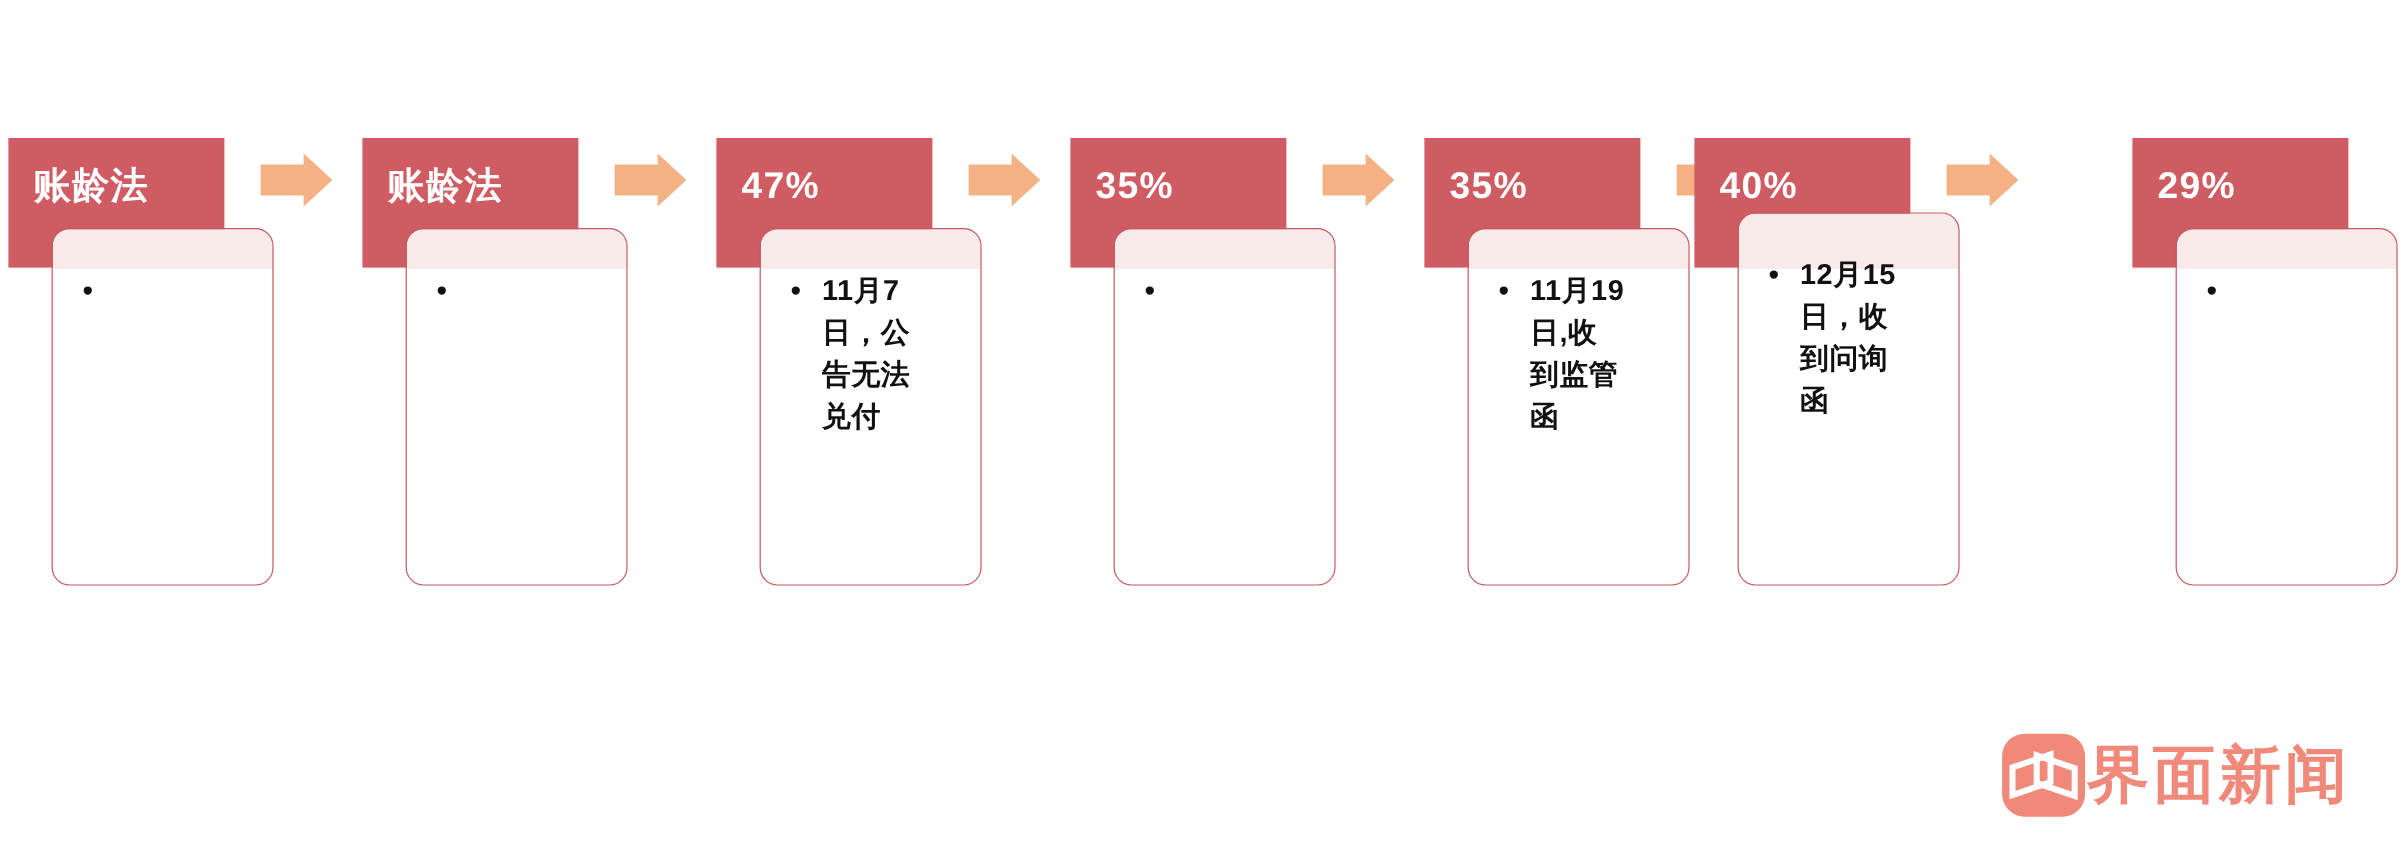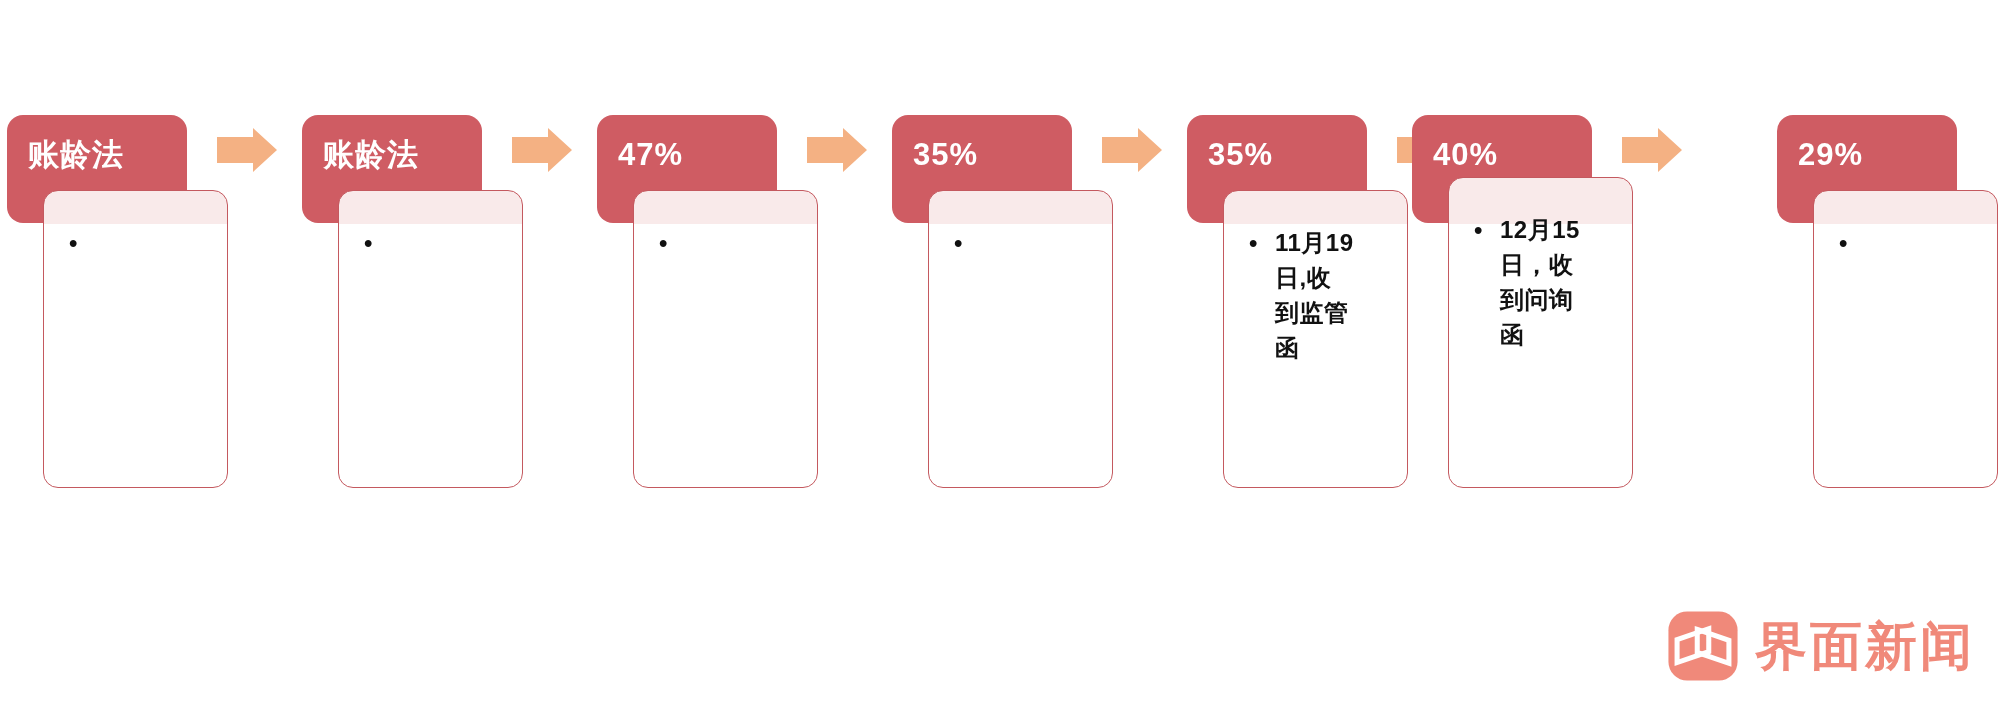--- a/index.html
+++ b/index.html
@@ -20,21 +20,21 @@
   }
   .canvas { position: absolute; inset: 0; }
   .steps { position: absolute; inset: 0; }
 
   .step { position: absolute; top: 0; width: 295px; height: 711px; }
 
   .step-header {
     position: absolute; left: 0; top: 115px;
     width: 180px; height: 108px;
     background: var(--header-fill);
-    border-radius: 16px;
+    border-radius: 0;
     color: var(--header-text);
     font-weight: bold; font-size: 31px; line-height: 36px;
     padding: 22px 0 0 21px;
     z-index: 1;
     letter-spacing: 1px;
   }
 
   .step-card {
     position: absolute; left: 36px; top: 190px;
     width: 185px; height: 298px;
@@ -68,21 +68,20 @@
     position: absolute; left: 210px; top: 128px;
     width: 60px; height: 44px; z-index: 1;
   }
   .arrow polygon { fill: var(--arrow); }
 
   .brand {
     position: absolute; left: 1667px; top: 608px;
     display: flex; align-items: center;
   }
   .brand-name {
-    margin-left: 16px;
     color: var(--logo);
     font-size: 52px; font-weight: bold;
     letter-spacing: 3px;
     line-height: 76px;
   }
 </style>
 </head>
 <body>
 
 <div class="canvas">
@@ -119,20 +118,24 @@
     <div class="step" style="left: 597px;">
       <div class="step-header">
         <span>47%</span>
       </div>
       <svg class="arrow" viewBox="0 0 60 44" aria-hidden="true">
         <polygon points="0,9 36,9 36,0 60,22 36,44 36,35 0,35"></polygon>
       </svg>
       <div class="step-card">
         <div class="bullet-row">
           <span class="step-bullet">•</span>
+          <span class="step-detail">11月7
+日，公
+告无法
+兑付</span>
         </div>
       </div>
     </div>
 
     <div class="step" style="left: 892px;">
       <div class="step-header">
         <span>35%</span>
       </div>
       <svg class="arrow" viewBox="0 0 60 44" aria-hidden="true">
         <polygon points="0,9 36,9 36,0 60,22 36,44 36,35 0,35"></polygon>

